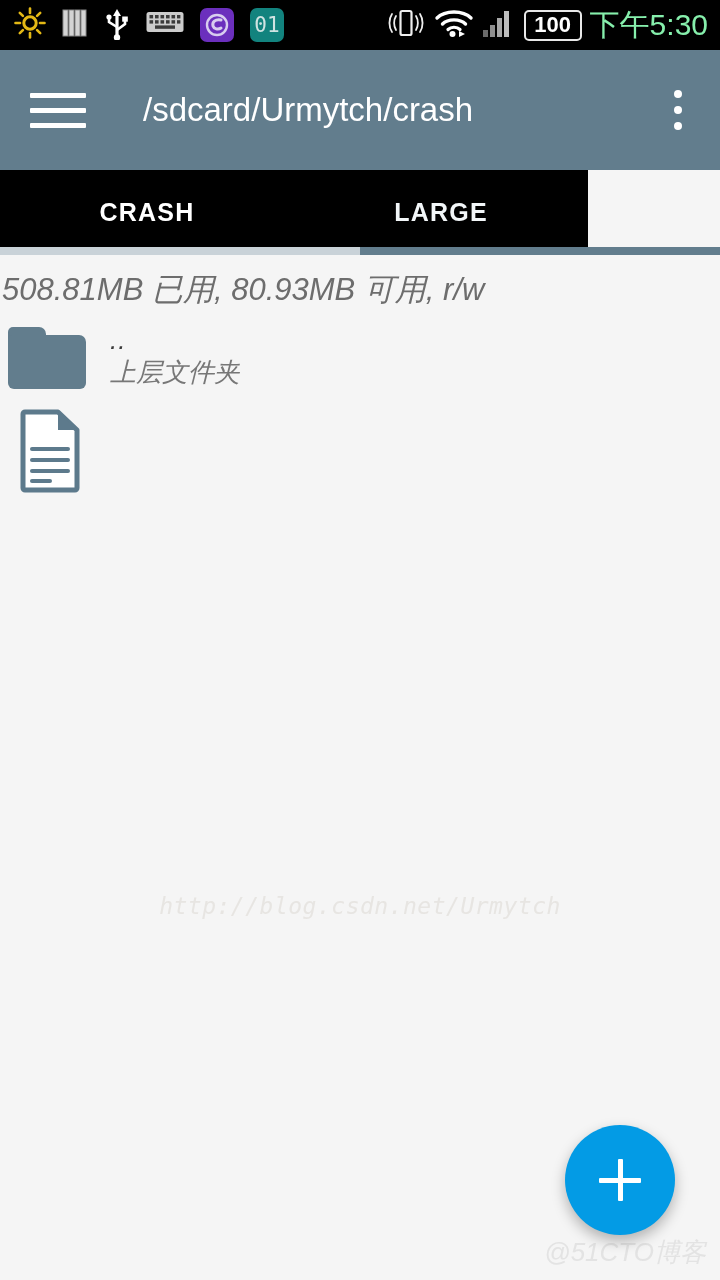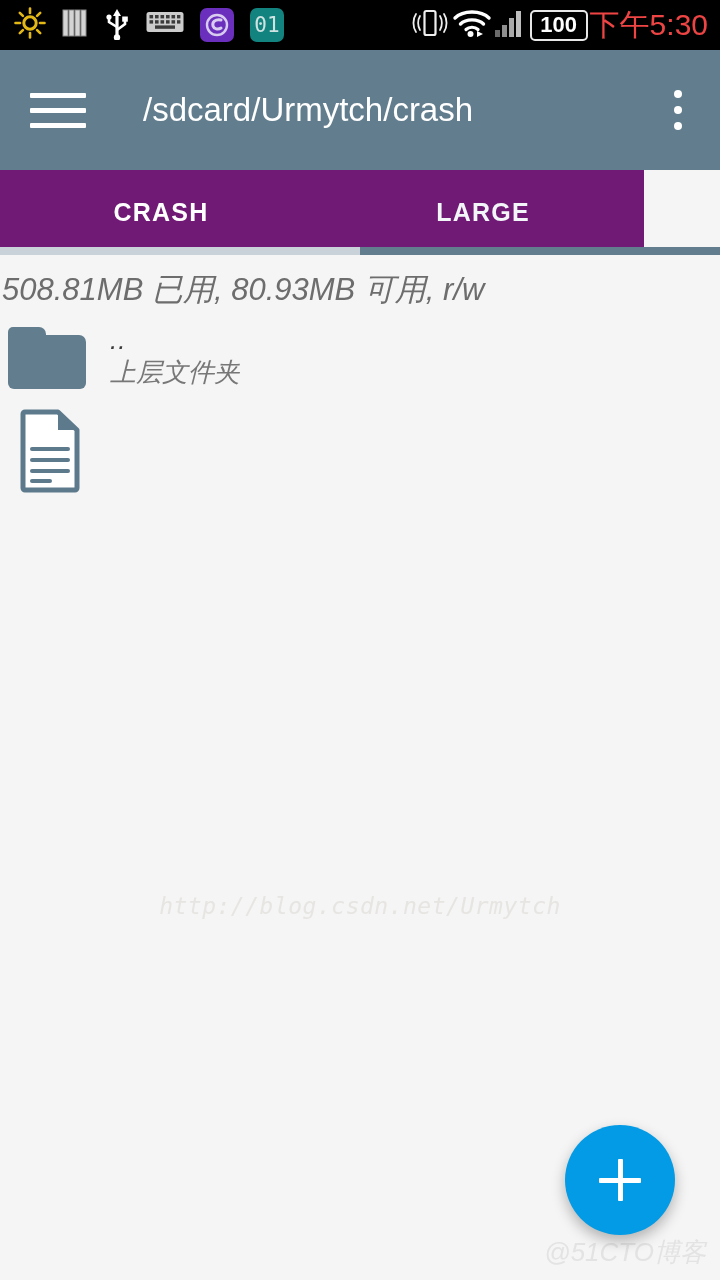--- a/index.html
+++ b/index.html
@@ -29,21 +29,21 @@
   }
   .status-left {
     display: flex;
     align-items: center;
     gap: 16px;
     flex: 1;
   }
   .status-right {
     display: flex;
     align-items: center;
-    gap: 2px;
+    gap: 8px;
   }
   .sb-icon { display: block; }
 
   .app-badge {
     width: 34px; height: 34px;
     border-radius: 7px;
     display: flex;
     align-items: center;
     justify-content: center;
   }
@@ -67,21 +67,21 @@
     justify-content: center;
     padding: 0 4px;
   }
   .battery-text {
     color: #ffffff;
     font-size: 22px;
     font-weight: bold;
     line-height: 1;
   }
   .clock {
-    color: #ef4444;
+    color: #86efac;
     font-size: 30px;
     line-height: 1;
     white-space: nowrap;
   }
 
   
   .app-bar {
     position: absolute;
     top: 50px; left: 0;
     width: 720px;
@@ -129,23 +129,23 @@
     display: block;
     width: 8px; height: 8px;
     border-radius: 50%;
     background: #ffffff;
   }
 
   
   .tab-bar {
     position: absolute;
     top: 170px; left: 0;
-    width: 644px;
+    width: 588px;
     height: 85px;
-    background: #701a75;
+    background: #000000;
     display: flex;
   }
   .tab {
     flex: 1;
     display: flex;
     align-items: center;
     justify-content: center;
     color: #ffffff;
     font-size: 25px;
     font-weight: bold;

